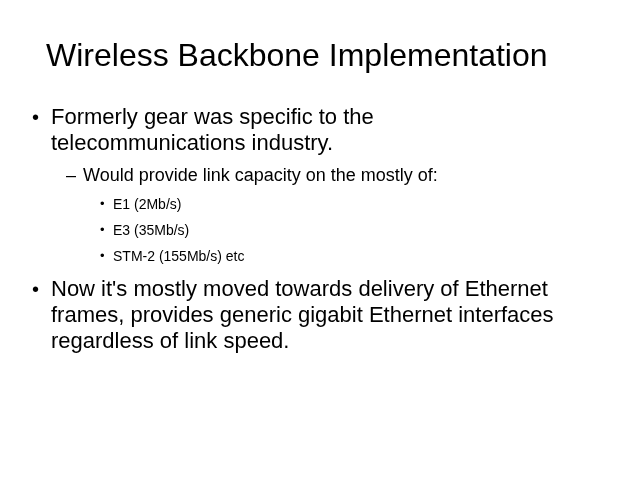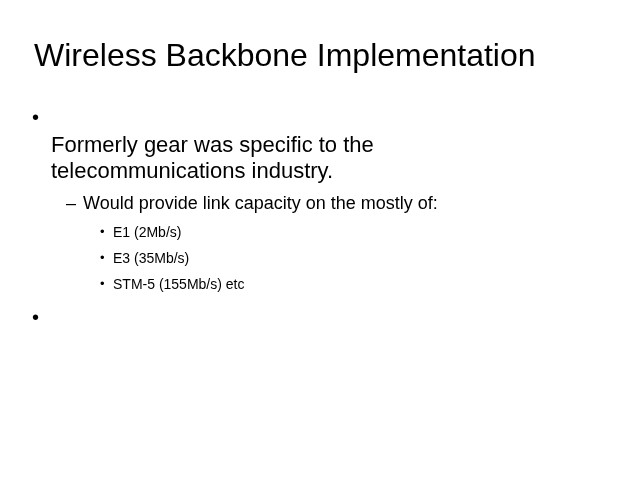--- a/index.html
+++ b/index.html
@@ -20,21 +20,21 @@
     position: relative;
     width: 640px;
     height: 480px;
     background: #ffffff;
     box-sizing: border-box;
   }
 
   
   #slide-title {
     position: absolute;
-    left: 34px;
+    left: 46px;
     top: 36px;
     width: 572px;
     font-size: 32px;
     line-height: 38px;
     font-weight: 400;
     letter-spacing: 0px;
     white-space: nowrap;
     color: #000000;
   }
 
@@ -69,21 +69,20 @@
     line-height: 26px;
     margin-bottom: 0px;
   }
   .lvl1 .marker {
     width: 19px;
     font-size: 20px;
     line-height: 26px;
   }
   .lvl1 .btext {
     max-width: 420px;
-    margin-top: 28px;
   }
   .lvl1.wide .btext {
     max-width: 510px;
   }
 
   
   .lvl2 {
     margin-left: 66px;
     font-size: 18px;
     line-height: 24px;
@@ -136,21 +135,22 @@
       <span class="btext">E1 (2Mb/s)</span>
     </div>
 
     <div class="bullet-row lvl3">
       <span class="marker">•</span>
       <span class="btext">E3 (35Mb/s)</span>
     </div>
 
     <div class="bullet-row lvl3">
       <span class="marker">•</span>
-      <span class="btext">STM-5 (155Mb/s) etc</span>
+      <span class="btext">STM-2 (155Mb/s) etc</span>
     </div>
 
     <div class="bullet-row lvl1 wide gap-before">
       <span class="marker">•</span>
+      <span class="btext">Now it's mostly moved towards delivery of Ethernet frames, provides generic gigabit Ethernet interfaces regardless of link speed.</span>
     </div>
 
   </div>
 </div>
 
 </body></html>

